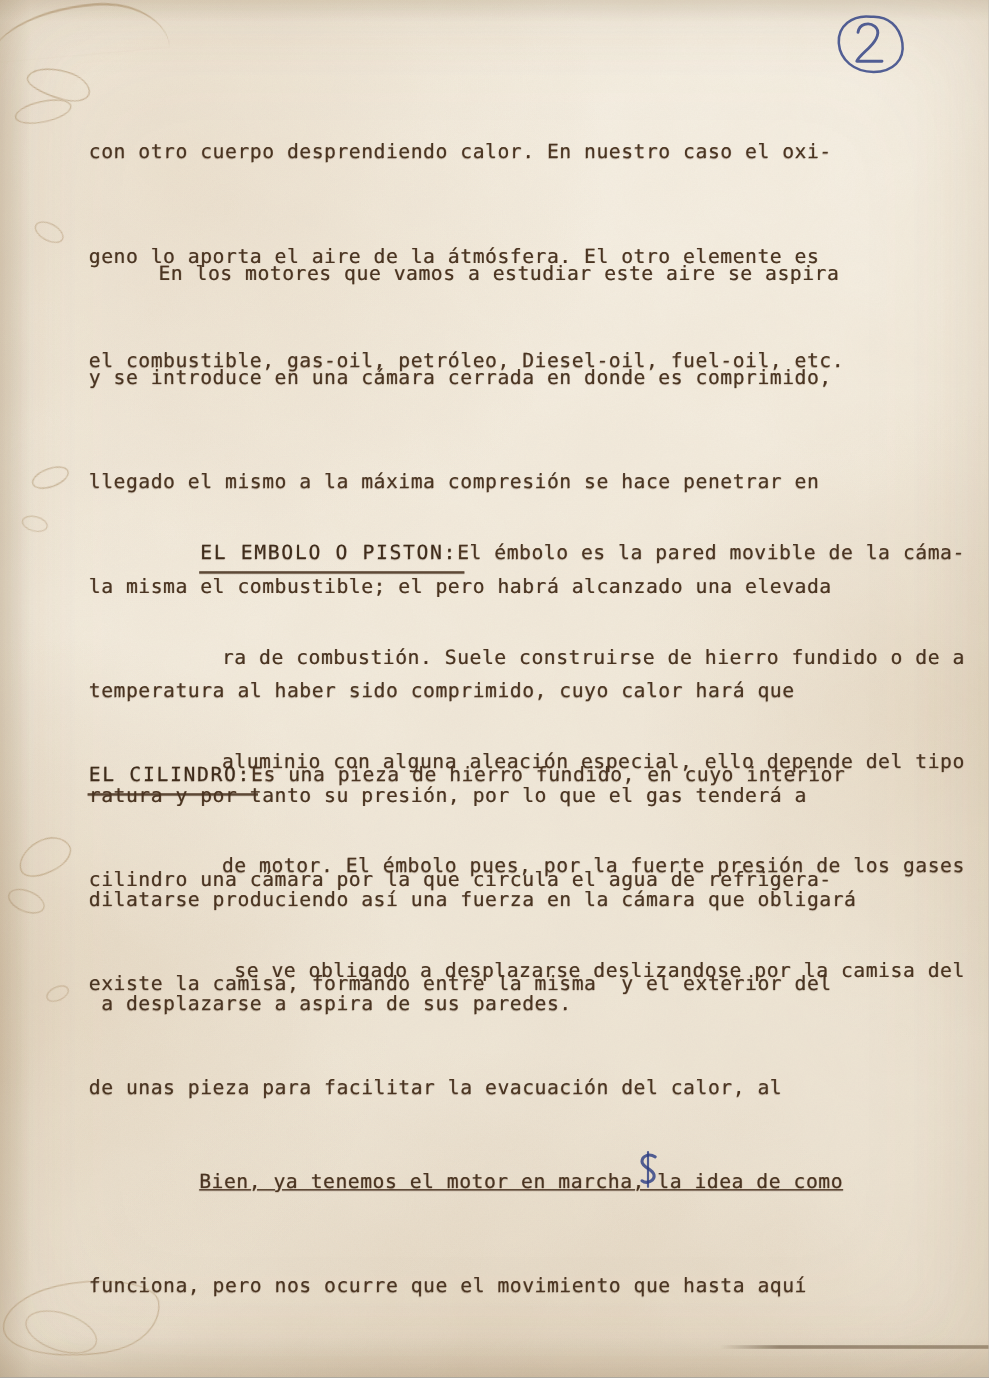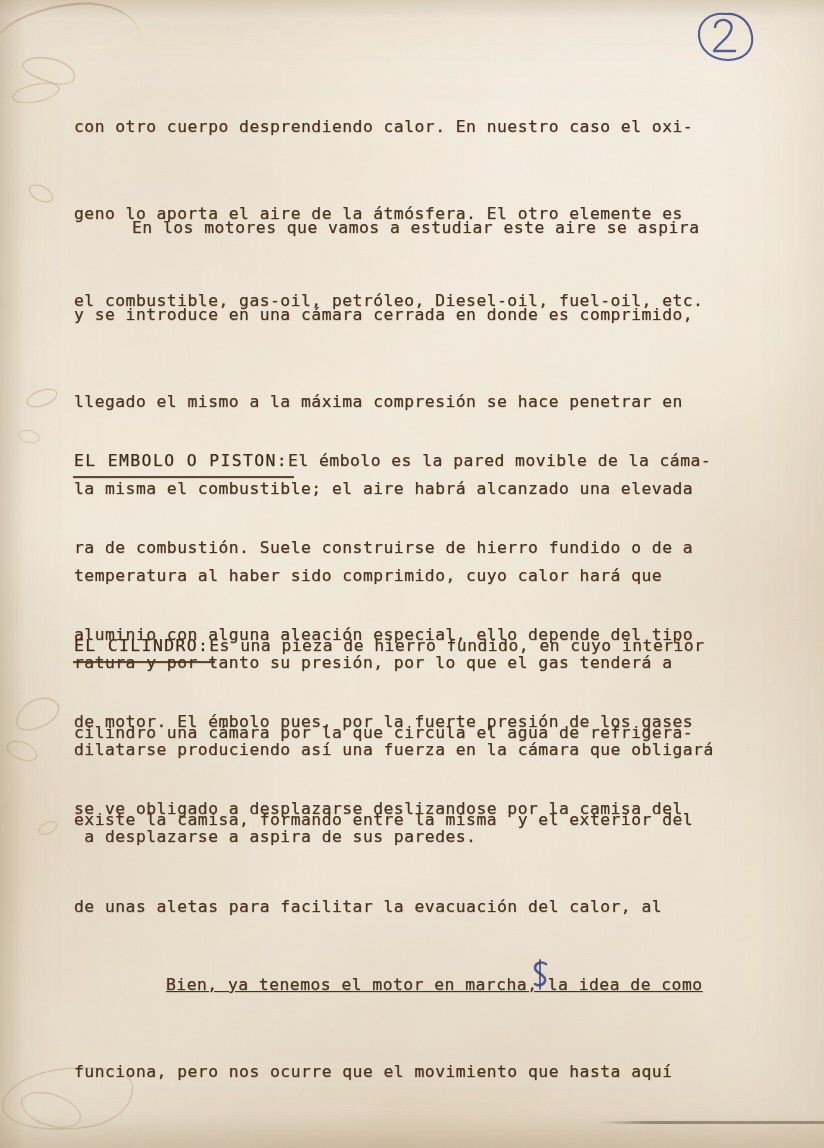--- a/index.html
+++ b/index.html
@@ -281,40 +281,40 @@
     <div class="typed" style="top:54px;">
       <div class="line">con otro cuerpo desprendiendo calor. En nuestro caso el oxi-</div>
       <div class="line">geno lo aporta el aire de la átmósfera. El otro elemente es</div>
       <div class="line">el combustible, gas-oil, petróleo, Diesel-oil, fuel-oil, etc.</div>
     </div>
 
     <div class="typed" style="top:155px;">
       <div class="line" style="text-indent:58px;">En los motores que vamos a estudiar este aire se aspira</div>
       <div class="line">y se introduce en una cámara cerrada en donde es comprimido,</div>
       <div class="line">llegado el mismo a la máxima compresión se hace penetrar en</div>
-      <div class="line">la misma el combustible; el aire habrá alcanzado una elevada</div>
+      <div class="line">la misma el combustible; el pero habrá alcanzado una elevada</div>
       <div class="line">temperatura al haber sido comprimido, cuyo calor hará que</div>
       <div class="line">ratura y por tanto su presión, por lo que el gas tenderá a</div>
       <div class="line">dilatarse produciendo así una fuerza en la cámara que obligará</div>
       <div class="line"> a desplazarse a aspira de sus paredes.</div>
     </div>
 
-    <div class="typed" style="top:388px;">
+    <div class="typed" style="top:388px;text-align:right;">
       <div class="line"><span class="heading-run">EL EMBOLO O PISTON:</span><span>El émbolo es la pared movible de la cáma-</span></div>
       <div class="line">ra de combustión. Suele construirse de hierro fundido o de a</div>
       <div class="line">aluminio con alguna aleación especial, ello depende del tipo</div>
       <div class="line">de motor. El émbolo pues, por la fuerte presión de los gases</div>
       <div class="line">se ve obligado a desplazarse deslizandose por la camisa del</div>
     </div>
 
     <div class="typed" style="top:573px;">
       <div class="line"><span class="heading-run">EL CILINDRO:</span><span>Es una pieza de hierro fundido, en cuyo interior</span></div>
       <div class="line">cilindro una cámara por la que circula el agua de refrigera-</div>
       <div class="line">existe la camisa, formando entre la misma  y el exterior del</div>
-      <div class="line">de unas aletas para facilitar la evacuación del calor, al</div>
+      <div class="line">de unas pieza para facilitar la evacuación del calor, al</div>
       
       
       
       
       
       
     </div>
 
     <div class="typed" style="top:912px;">
       <div class="line" style="text-indent:92px;text-decoration:underline;">Bien, ya tenemos el motor en marcha, la idea de como</div>

